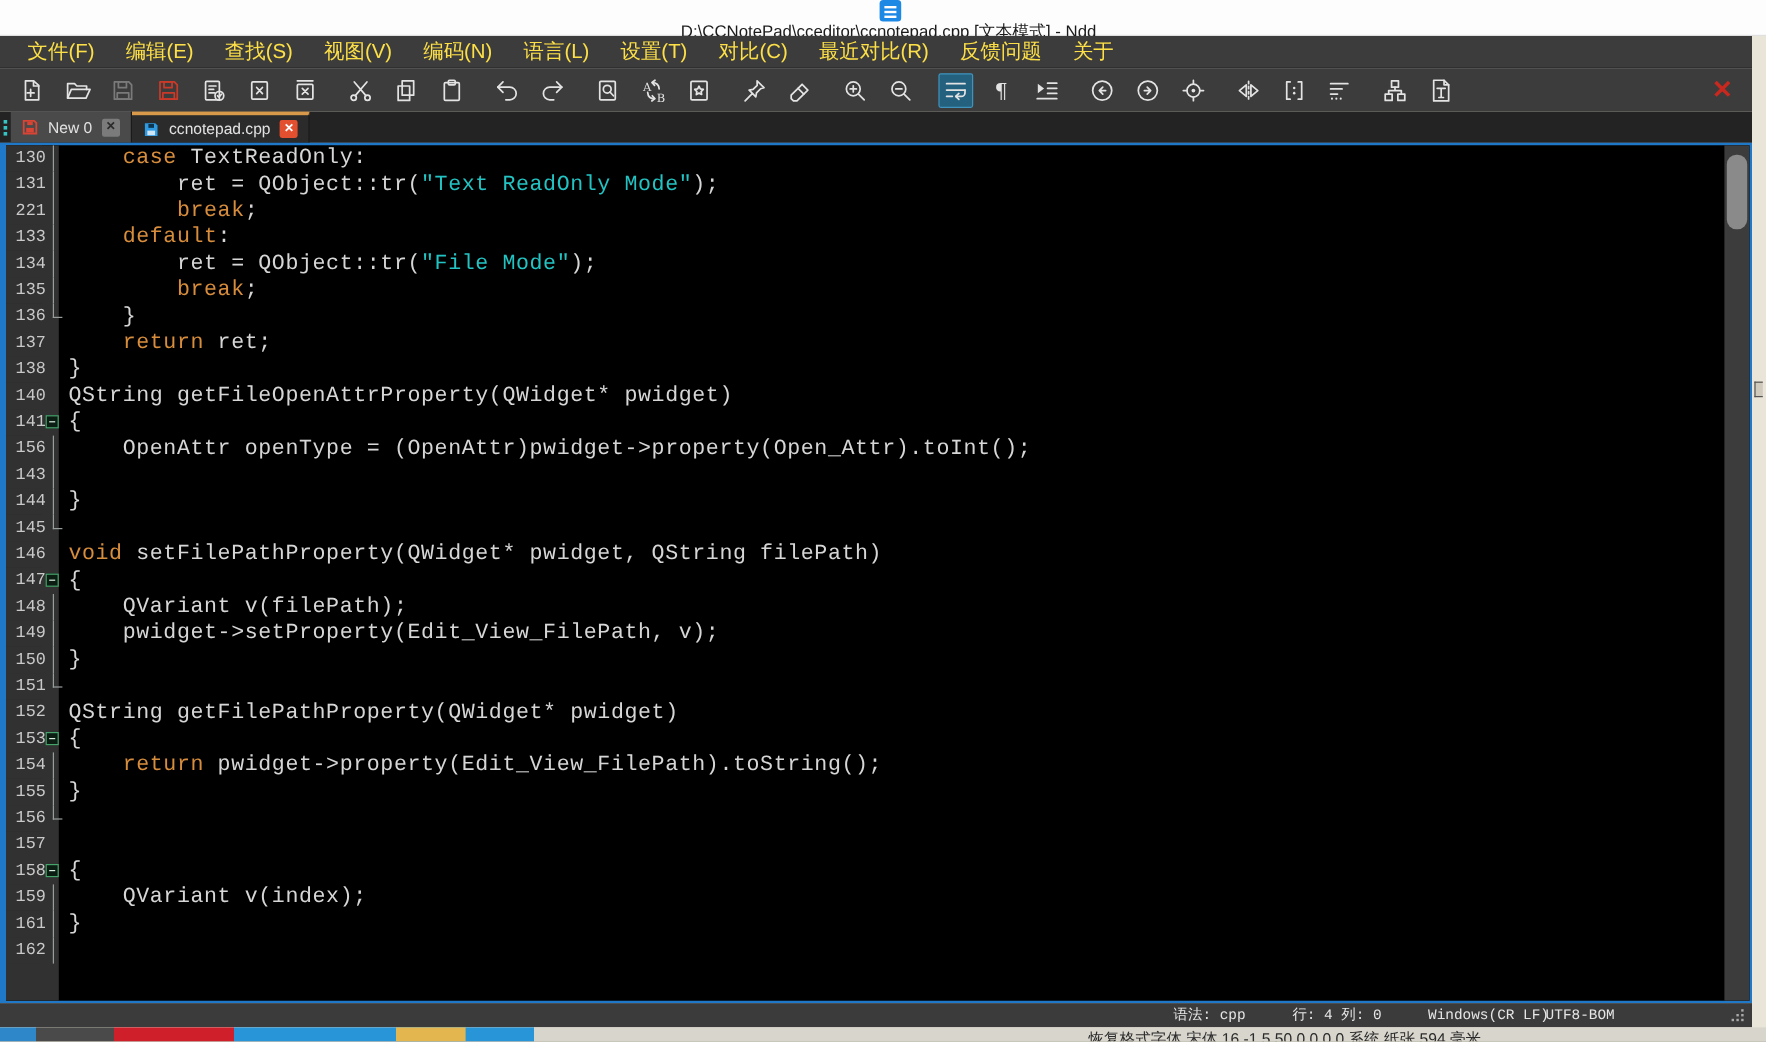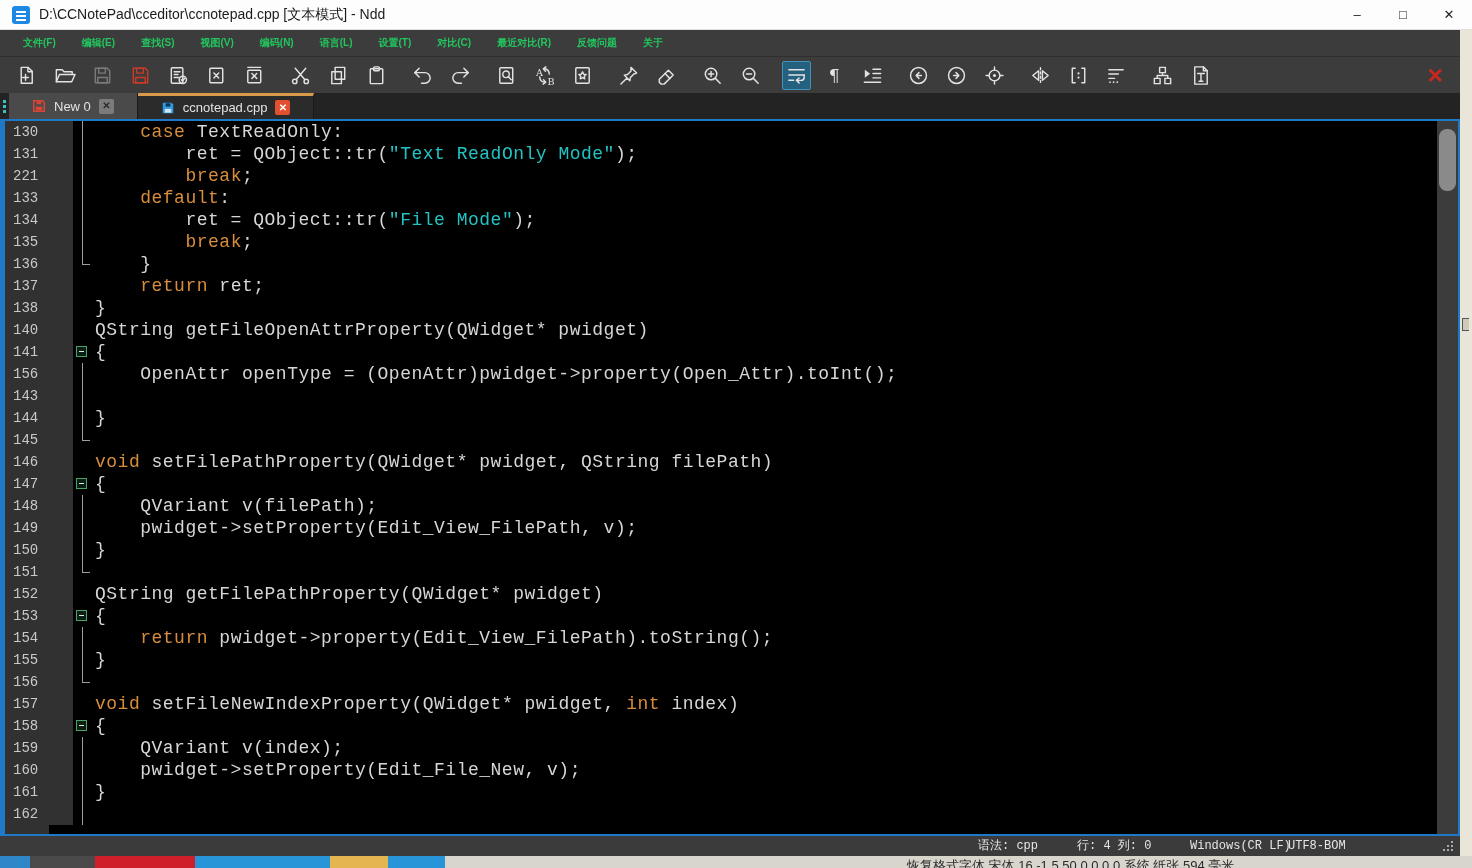--- a/index.html
+++ b/index.html
@@ -2,67 +2,67 @@
 <html><head>
 <meta charset="utf-8">
 <style>
   * { margin:0; padding:0; box-sizing:border-box; }
   html,body { width:1472px; height:868px; overflow:hidden; background:#e9e5d8;
               font-family:"Liberation Sans", sans-serif; }
   #stage { position:relative; width:1472px; height:868px; }
 
   
   #titlebar { position:absolute; left:0; top:0; width:1472px; height:30px;
-              background:#fdfdfd; display:flex; align-items:center; border-bottom:1px solid #e0e0e0; }
+              background:#fdfdfd; display:flex; align-items:center; border-bottom:1px solid #e0e0e0;flex-direction:column; }
   #app-icon { width:18px; height:18px; margin-left:12px; background:#1e88e5; border-radius:3px;
               position:relative; flex:0 0 auto; }
   #app-icon::before { content:""; position:absolute; left:4px; top:5px; width:10px; height:2px;
               background:#fff; box-shadow:0 4px 0 #fff, 0 8px 0 #fff; }
   #title-text { margin-left:9px; font-size:14px; color:#1b1b1b; white-space:nowrap; }
   #win-controls { margin-left:auto; display:flex; height:30px; }
   .win-btn { width:46px; height:30px; display:flex; align-items:center; justify-content:center;
              color:#222; font-size:13px; }
   
   #menubar { position:absolute; left:0; top:30px; width:1460px; height:27px; background:#3c3c3c;
              display:flex; align-items:center; padding-left:10px; border-bottom:1px solid #2e2e2e; }
-  .menu-item { color:#22c55e; font-size:10px; padding:0 13px; line-height:26px;font-weight:bold; }
+  .menu-item { color:#fde047; font-size:17px; padding:0 13px; line-height:26px; }
   
   #toolbar { position:absolute; left:0; top:57px; width:1460px; height:36px; background:#3c3c3c;
              display:flex; align-items:center; padding-left:12px; }
   .tb-btn { width:29px; height:29px; display:flex; align-items:center; justify-content:center;
             color:#e3e3e3; margin-right:9px; border:1px solid transparent; border-radius:2px; }
   .tb-btn.gap { margin-left:8px; }
   .tb-btn.disabled { color:#7a7a7a; }
   .tb-btn.alert { color:#cb3a28; }
   .tb-btn.active { background:#24617f; border-color:#3f93bd; }
   .tb-btn svg { display:block; }
   #toolbar-close { margin-left:auto; margin-right:16px; color:#c9281e; font-size:21px;
                    font-weight:bold; line-height:1; }
   
   #tabbar { position:absolute; left:0; top:93px; width:1460px; height:26px; background:#232323;
             display:flex; align-items:stretch; }
   #tab-scroll { width:9px; display:flex; flex-direction:column; justify-content:center; gap:2px;
                 align-items:center; }
   #tab-scroll i { width:3px; height:3px; background:#35c3c3; display:block; }
-  .tab { display:flex; align-items:center; gap:8px; padding:0 23px; font-size:13px; color:#e2e2e2;
+  .tab { display:flex; align-items:center; gap:8px; padding:0 9px; font-size:13px; color:#e2e2e2;
          position:relative; border-right:1px solid #1a1a1a; }
   .tab.inactive { background:#4a4a4a; }
   .tab.active { background:#2b2b2b; border-top:3px solid #d89a4a; }
   .tab-close { width:15px; height:15px; border-radius:2px; display:flex; align-items:center;
                justify-content:center; font-size:10px; font-weight:bold; line-height:1; }
   .tab-close.gray { background:#7b7b7b; color:#2b2b2b; }
   .tab-close.red { background:#e2502f; color:#fff; }
   .floppy { display:block; }
   
   #editor { position:absolute; left:0; top:119px; width:1460px; height:717px; background:#000;
             border:2px solid #2078c8; border-left-width:5px; overflow:hidden; }
   #gutter-underlay { position:absolute; left:0; top:0; width:44px; height:100%; background:#313131; }
   #rows { position:absolute; left:0; top:0; right:0; }
   .row { display:flex; height:22px; align-items:stretch; }
-  .ln { width:68px; flex:0 0 auto; background:#313131; color:#c9c9c9;
+  .ln { width:30px; flex:0 0 auto; background:#313131; color:#c9c9c9;
         font-family:"Liberation Mono", monospace; font-size:14px; line-height:22px;
         padding-left:8px; }
   .fold { width:20px; flex:0 0 auto; position:relative; }
   .fold.f-v::before { content:""; position:absolute; left:9px; top:0; bottom:0; width:1px; background:#989e9e; }
   .fold.f-c::before { content:""; position:absolute; left:9px; top:0; width:7px; height:11px;
         border-left:1px solid #989e9e; border-bottom:1px solid #989e9e; }
   .fbox { position:absolute; left:3px; top:5px; width:11px; height:11px; border:1px solid #46a46b;
         background:#0c1d13; }
   .fbox::after { content:""; position:absolute; left:2px; top:4px; width:5px; height:1px; background:#d8efe0; }
   .code { white-space:pre; font-family:"Liberation Mono", monospace; font-size:18px;
@@ -553,38 +553,32 @@
           <span class="code"><span>}</span></span>
         </div>
         <div class="row">
           <span class="ln">156</span>
           <span class="fold f-c"></span>
           <span class="code"></span>
         </div>
         <div class="row">
           <span class="ln">157</span>
           <span class="fold"></span>
-          <span class="code"><span class="tok-k">void</span><span> setFileNewIndexProperty(QWidget* pwidget, </span><span class="tok-k">int</span><span> index)</span></span>
         </div>
         <div class="row">
           <span class="ln">158</span>
           <span class="fold">
             <span class="fbox"></span>
           </span>
           <span class="code"><span>{</span></span>
         </div>
         <div class="row">
           <span class="ln">159</span>
           <span class="fold f-v"></span>
           <span class="code"><span>    QVariant v(index);</span></span>
-        </div>
-        <div class="row">
-          <span class="ln">160</span>
-          <span class="fold f-v"></span>
-          <span class="code"><span>    pwidget-&gt;setProperty(Edit_File_New, v);</span></span>
         </div>
         <div class="row">
           <span class="ln">161</span>
           <span class="fold f-v"></span>
           <span class="code"><span>}</span></span>
         </div>
         <div class="row">
           <span class="ln">162</span>
           <span class="fold f-v"></span>
           <span class="code"></span>

